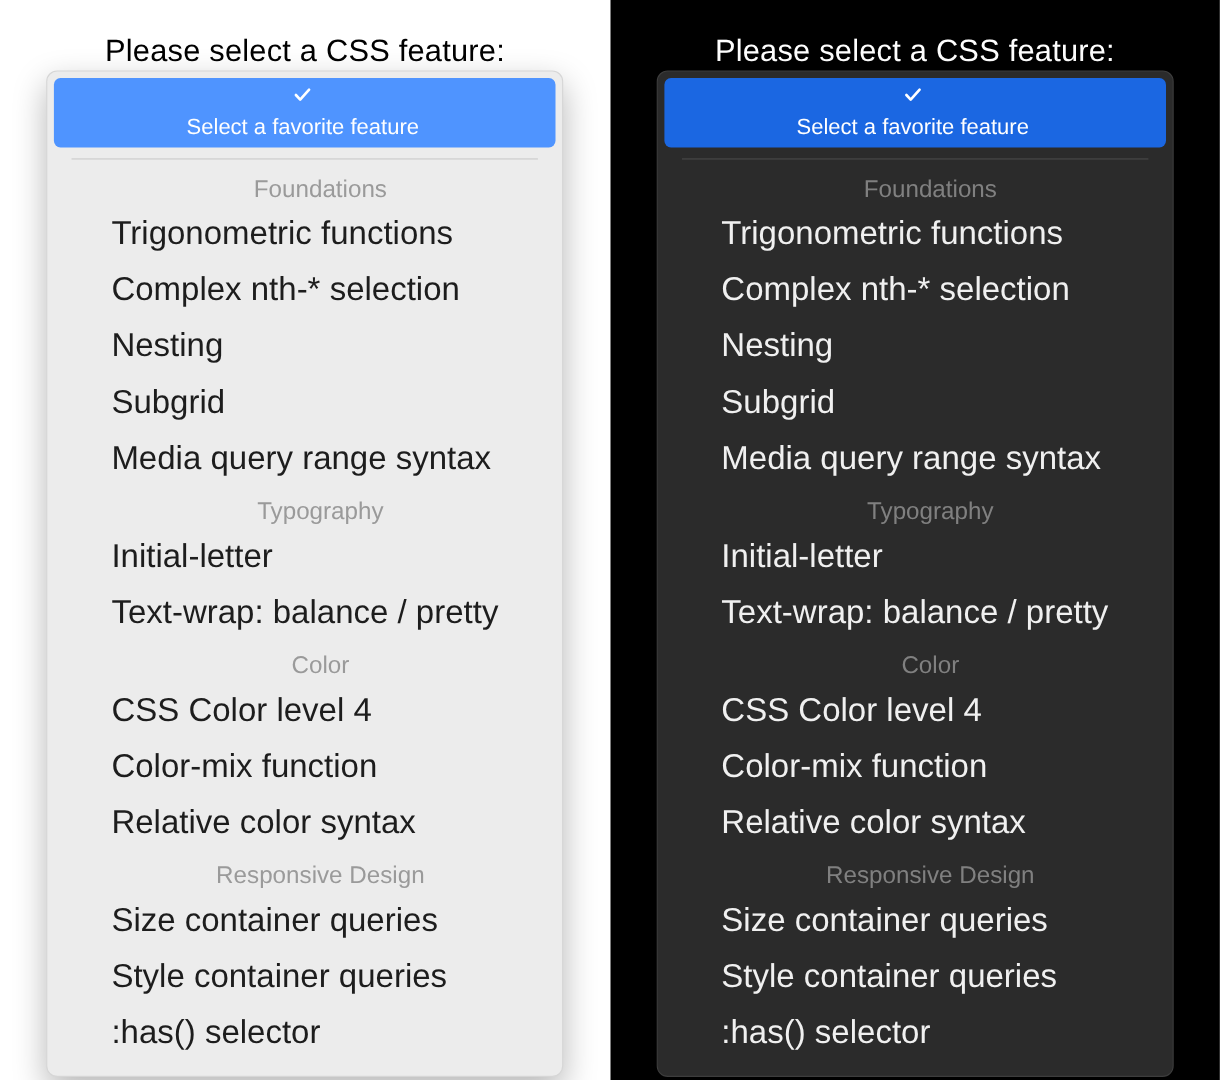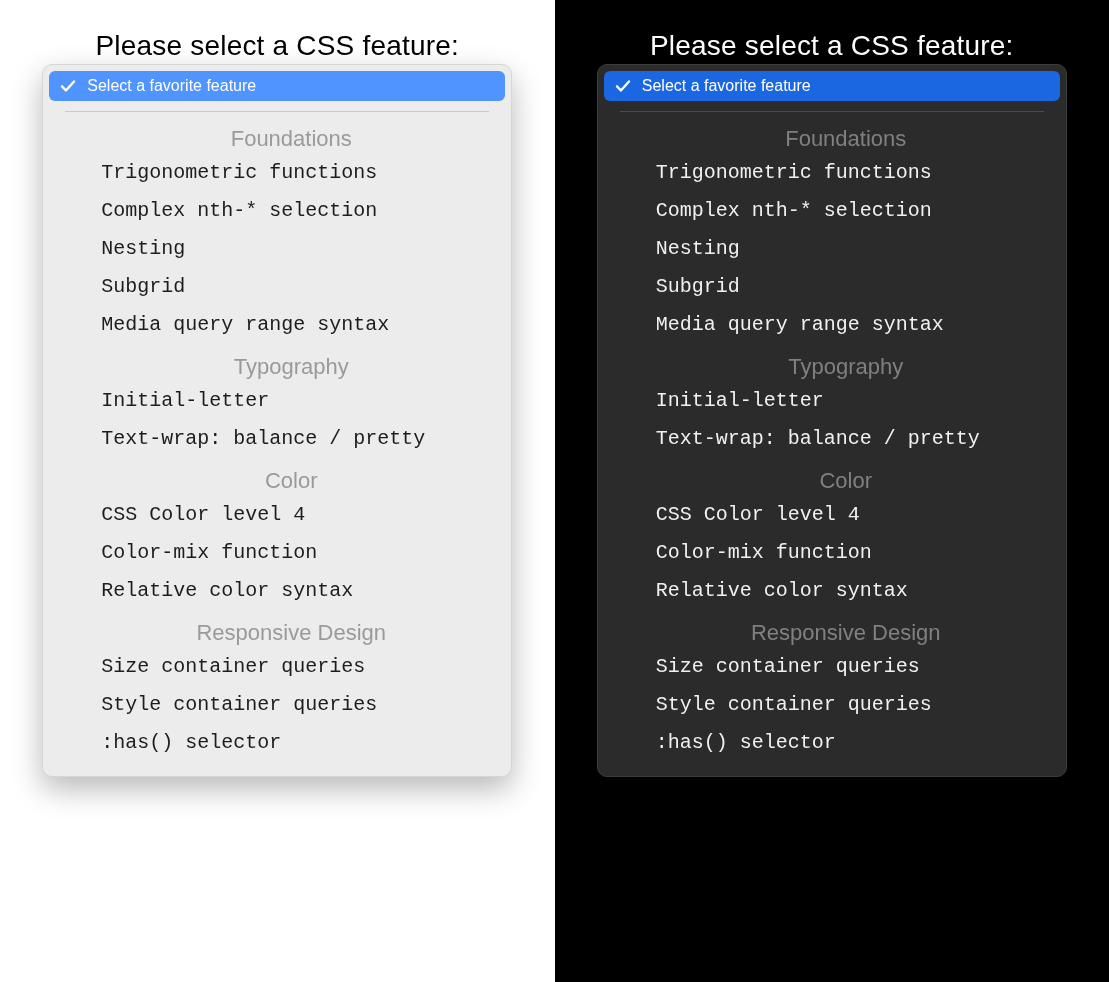--- a/index.html
+++ b/index.html
@@ -46,23 +46,24 @@
       background: #2b2b2b;
       border: 1px solid #3d3d3d;
     }
 
     .selected-row {
       display: flex;
       align-items: center;
       gap: 10px;
       border-radius: 6px;
       padding: 6px 14px 6px 10px;
-      font-size: 16px;
+      font-size: 20px;
       font-weight: 400;
       color: #fff;
+      flex-direction: column;
     }
     .light .selected-row { background: #4f94ff; }
     .dark  .selected-row { background: #1b67e2; }
 
     .check-icon {
       width: 18px;
       height: 18px;
       flex: 0 0 18px;
       display: inline-flex;
       align-items: center;
@@ -80,25 +81,24 @@
     .group-label {
       padding: 10px 0 2px 28px;
       font-size: 22px;
       text-align: center;
     }
     .light .group-label { color: #9a9a9a; }
     .dark  .group-label { color: #808080; }
 
     .option {
       padding: 6px 0 6px 52px;
-      font-size: 20px;
+      font-size: 30px;
       line-height: 1.3;
       border-radius: 5px;
       cursor: default;
-      font-family: Liberation Mono, monospace;
     }
     .light .option { color: #1d1d1d; }
     .dark  .option { color: #f0f0f0; }
   </style>
 </head>
 <body>
 
 <div class="pane light">
   <div class="prompt">Please select a CSS feature:</div>
   <div class="dropdown">

